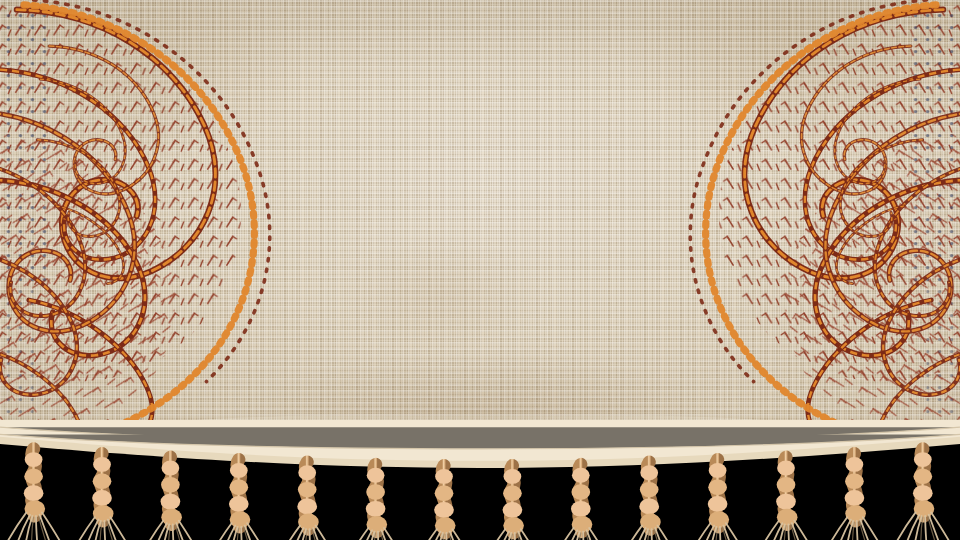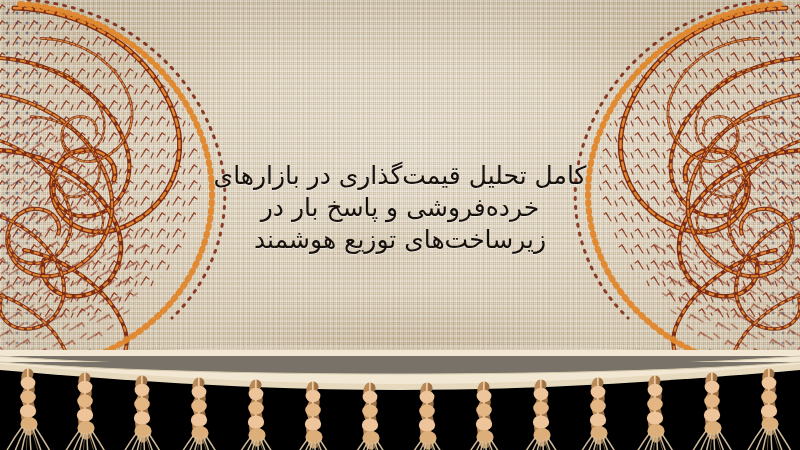--- a/index.html
+++ b/index.html
@@ -180,25 +180,20 @@
       <g transform="translate(36,34) scale(.55)" opacity=".9">
           <use href="#boteh"></use>
         </g>
       <path d="M26 4 C 110 10 178 62 206 132 C 232 198 214 266 168 312 C 132 348 84 368 34 372" fill="none" stroke="#e0862c" stroke-width="6" stroke-linecap="round" stroke-dasharray="2.5 5.5" opacity=".95"></path>
       <path d="M34 0 C 120 6 190 60 218 132 C 246 200 226 272 178 318" fill="none" stroke="#7d2b17" stroke-width="3" stroke-linecap="round" stroke-dasharray="2 7" opacity=".9"></path>
     </svg>
 
     <div class="selvedge"></div>
   </div>
 
-  <div class="title">
-    <span class="ln">کامل تحلیل قیمت‌گذاری در بازارهای</span>
-    <span class="ln">خرده‌فروشی و پاسخ بار در</span>
-    <span class="ln">زیرساخت‌های توزیع هوشمند</span>
-  </div>
 
   <div class="fringe">
     <svg width="800" height="100" viewBox="0 0 800 100" aria-hidden="true">
       <defs>
         <linearGradient id="cordG" x1="0" y1="0" x2="1" y2="0">
           <stop offset="0%" stop-color="#b98a58"></stop>
           <stop offset="35%" stop-color="#f0cfa4"></stop>
           <stop offset="70%" stop-color="#d9ad7c"></stop>
           <stop offset="100%" stop-color="#9d7247"></stop>
         </linearGradient>

